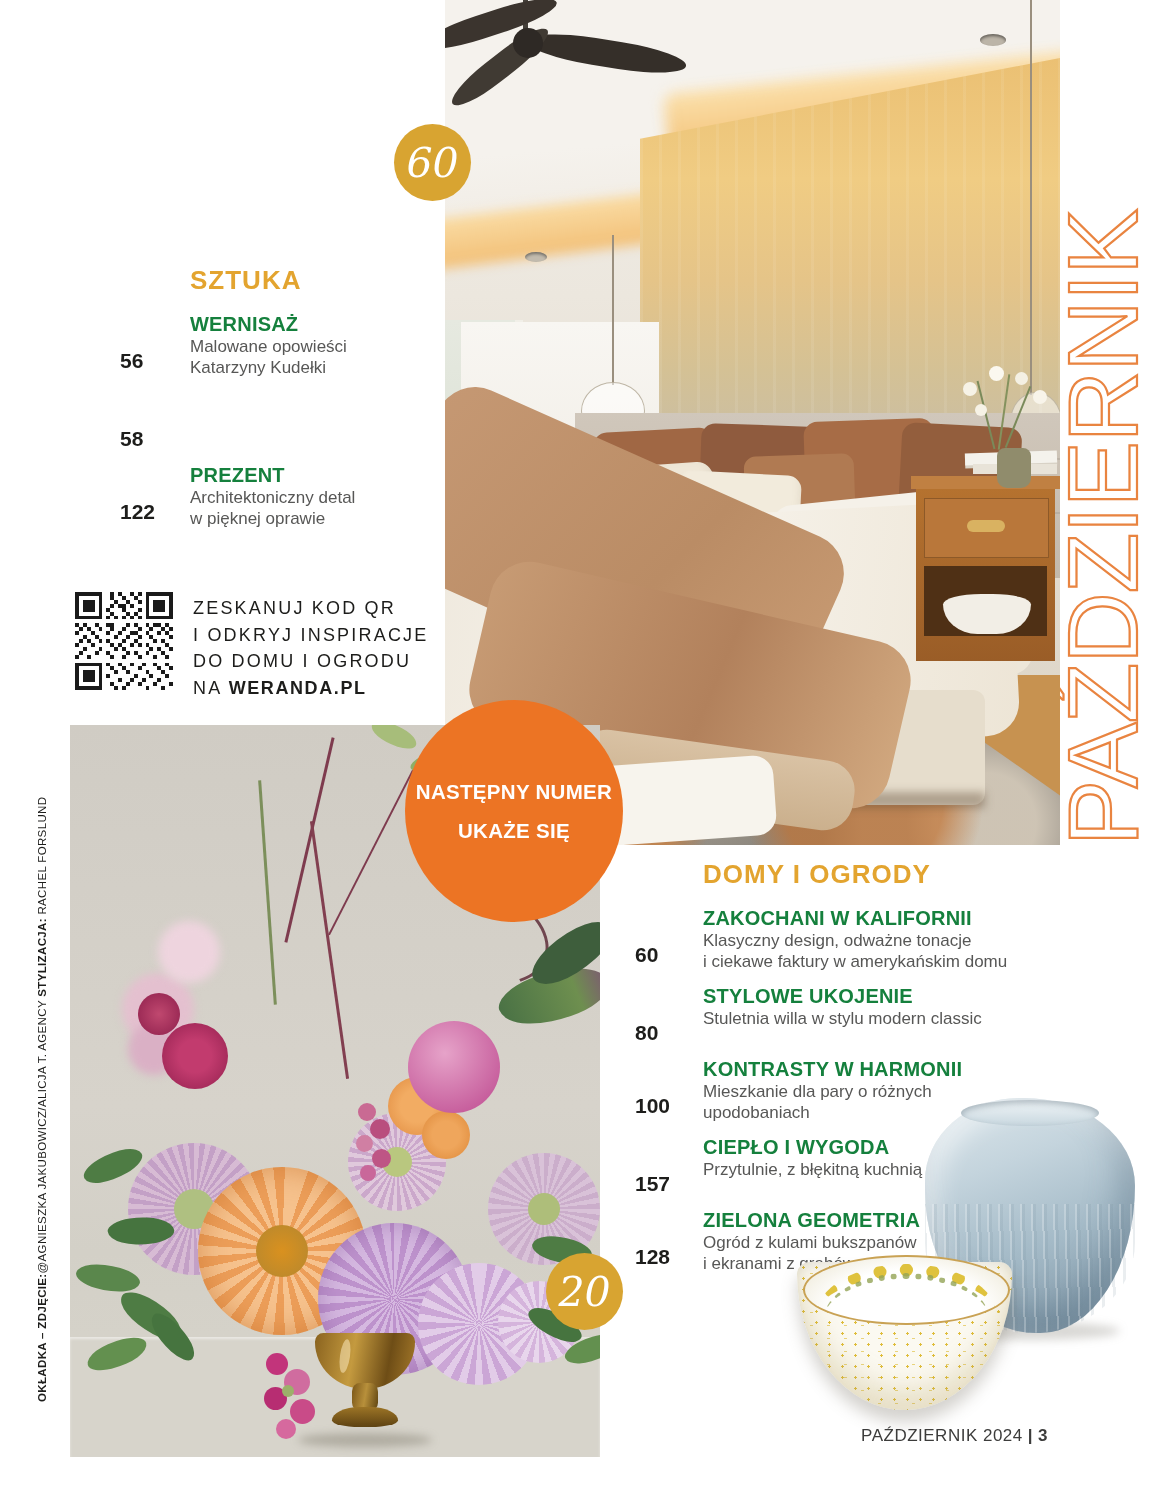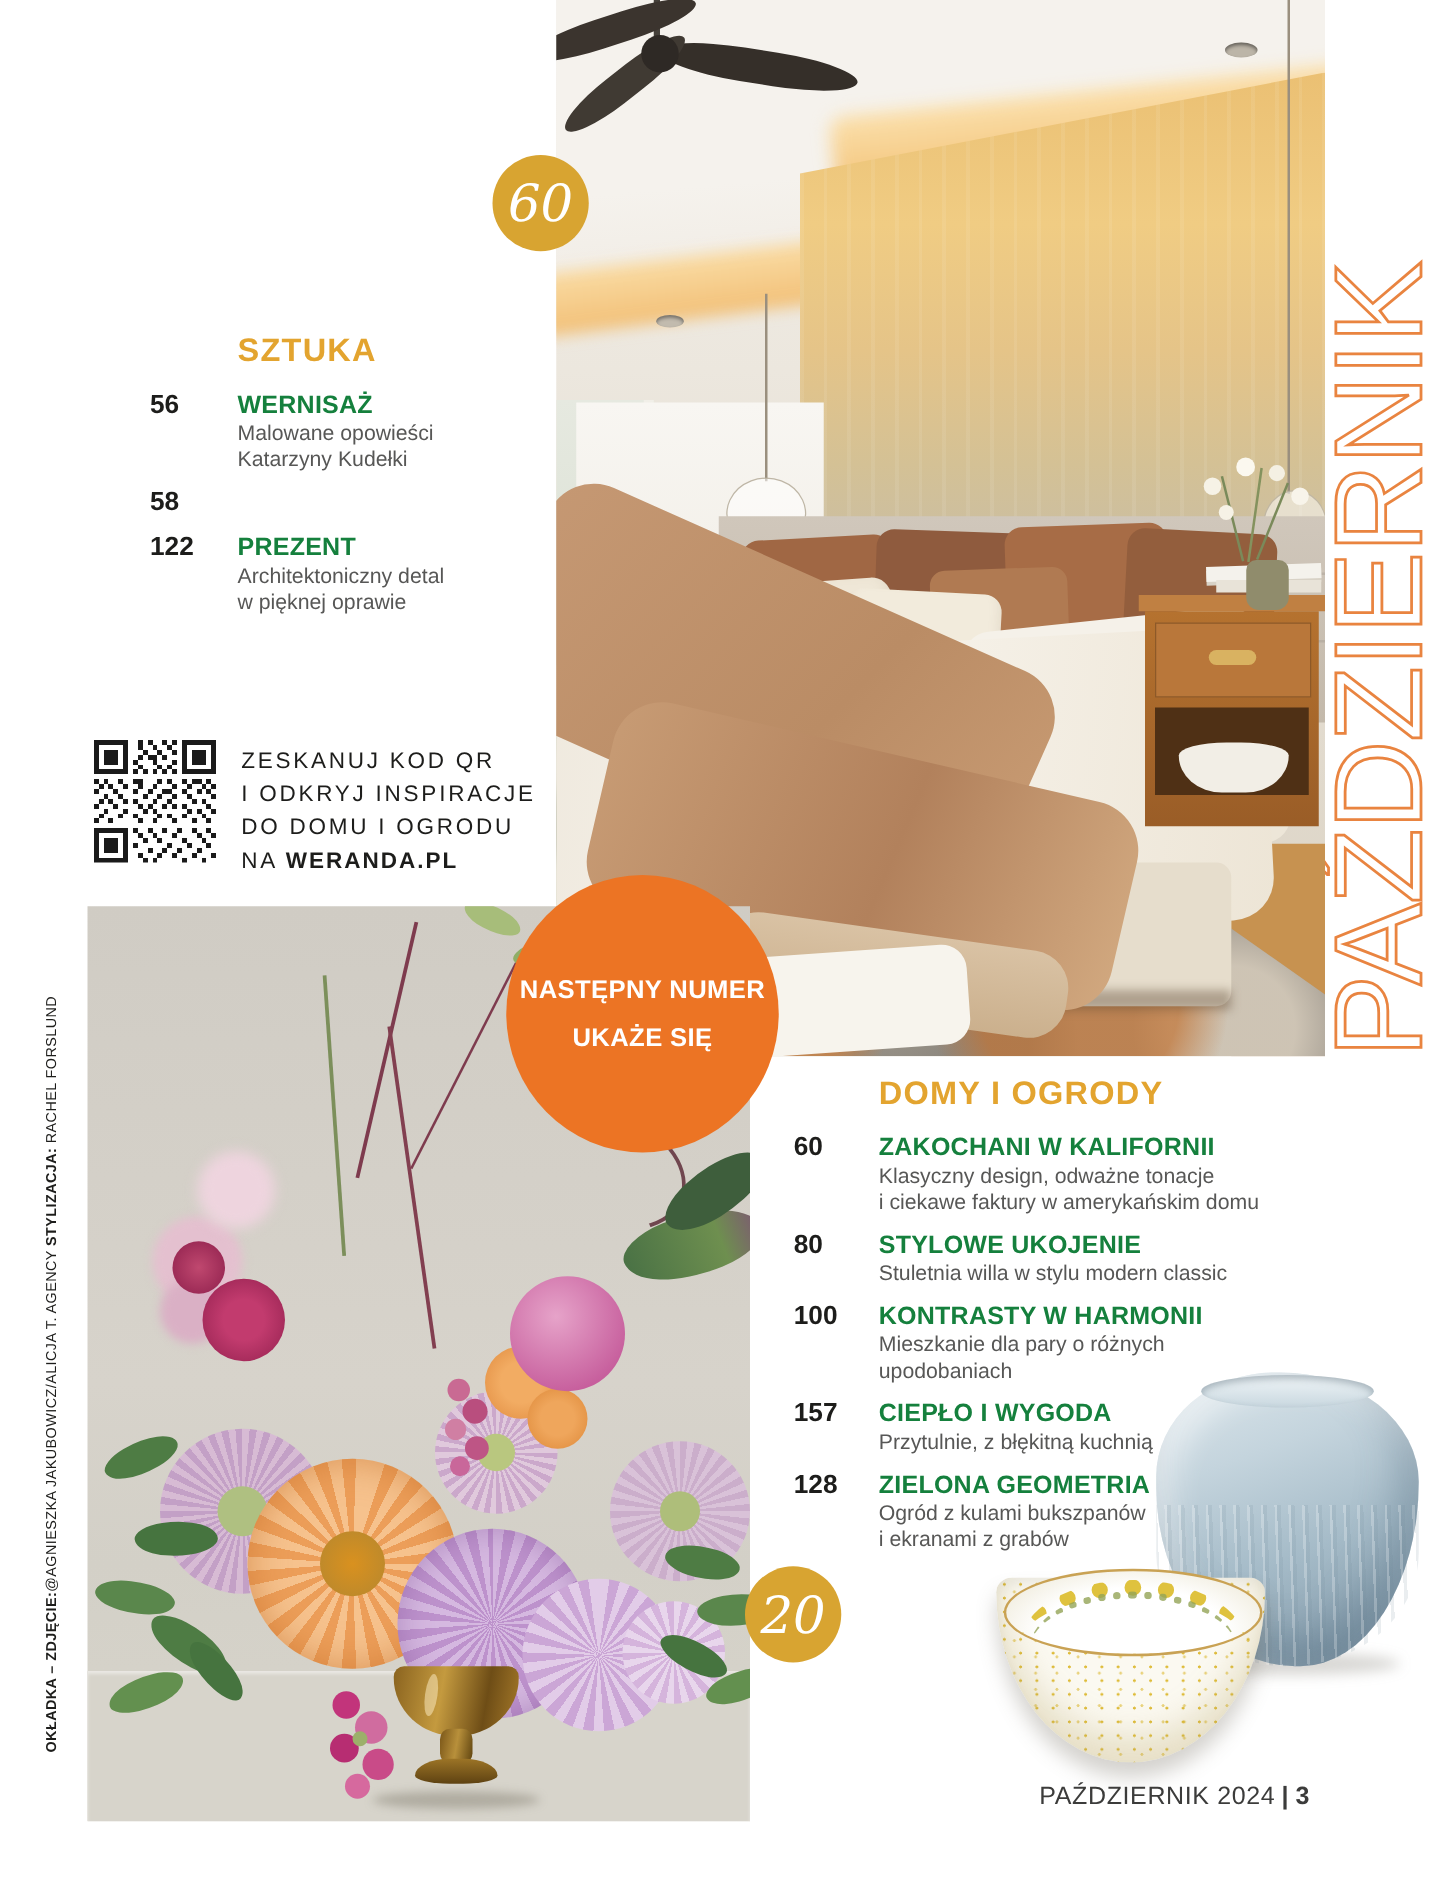--- a/index.html
+++ b/index.html
@@ -16,41 +16,41 @@
   .month-vertical{position:absolute;left:1056px;top:846px;width:700px;height:94px;
     transform:rotate(-90deg);transform-origin:0 0;font-size:99px;line-height:94px;
     letter-spacing:-1px;color:transparent;-webkit-text-stroke:2.2px #E98440;
     font-weight:400;white-space:nowrap;}
 
   
   .section{position:absolute;}
   .section-title{font-size:26px;line-height:28px;font-weight:bold;color:#E3A42F;
     letter-spacing:1px;margin:0 0 18px 70px;}
   .entry{display:flex;margin-bottom:12px;}
-  .entry .num{width:70px;flex:0 0 70px;font-size:21px;font-weight:bold;line-height:24px;}
+  .entry .num{width:70px;flex:0 0 70px;font-size:21px;font-weight:bold;line-height:24px;margin-top:37px;}
   .entry .etitle{font-size:20px;font-weight:bold;line-height:24px;letter-spacing:.2px;color:#15803d;}
   .entry .edesc{font-size:17px;line-height:21px;color:#575756;white-space:pre-line;}
 
   
   .qr-block{position:absolute;left:75px;top:592px;display:flex;gap:20px;}
   .qr-svg{width:98px;height:98px;}
   .qr-text{font-size:18px;letter-spacing:2.2px;line-height:26.5px;color:#1D1D1B;padding-top:3px;}
   .qr-text b{font-weight:bold;letter-spacing:1.6px;}
 
   
   .badge{position:absolute;width:77px;height:77px;border-radius:50%;background:#D8A431;
     color:#fff;font-family:"DejaVu Serif",serif;font-style:italic;font-size:41px;
     display:flex;align-items:center;justify-content:center;z-index:6;}
   .next-circle{position:absolute;left:405px;top:700px;width:218px;height:222px;border-radius:50%;
     background:#EC7424;z-index:6;color:#fff;text-align:center;font-weight:bold;
     font-size:20.5px;line-height:39px;letter-spacing:.3px;padding-top:0;
     display:flex;flex-direction:column;justify-content:center;}
 
   
-  .footer{position:absolute;right:104px;top:1426px;font-size:20px;letter-spacing:.5px;color:#3C3C3B;}
+  .footer{position:absolute;right:104px;top:1426px;font-size:17px;letter-spacing:.5px;color:#3C3C3B;}
   .footer .sep{font-weight:bold;margin:0 5px;}
   .footer .pg{font-weight:bold;}
 
   
   .photo-bedroom{position:absolute;left:445px;top:0;width:615px;height:845px;overflow:hidden;
     background:linear-gradient(180deg,#F2EFEA 0%,#ECE7DE 35%,#E4DDD1 62%,#D9D1C2 100%);z-index:1;}
   .photo-flowers{position:absolute;left:70px;top:725px;width:530px;height:732px;overflow:hidden;
     background:linear-gradient(180deg,#D0CCC4 0%,#D7D3CB 52%,#D3D0C7 72%,#D8D5CC 100%);z-index:1;}
   .shape{position:absolute;}
 
@@ -451,21 +451,21 @@
       <div>ZESKANUJ KOD QR</div>
       <div>I ODKRYJ INSPIRACJE</div>
       <div>DO DOMU I OGRODU</div>
       <div><span>NA </span><b>WERANDA.PL</b></div>
     </div>
   </div>
 
   <div class="badge" style="left:394px;top:124px;">
     <span>60</span>
   </div>
-  <div class="badge" style="left:596px;top:1253px;">
+  <div class="badge" style="left:546px;top:1253px;">
     <span>20</span>
   </div>
 
   <div class="next-circle">
     <div>NASTĘPNY NUMER</div>
     <div>UKAŻE SIĘ</div>
   </div>
 
   <div class="section" style="left:635px;top:860px;width:430px;">
     <h2 class="section-title" style="margin-left:68px;">DOMY I OGRODY</h2>

